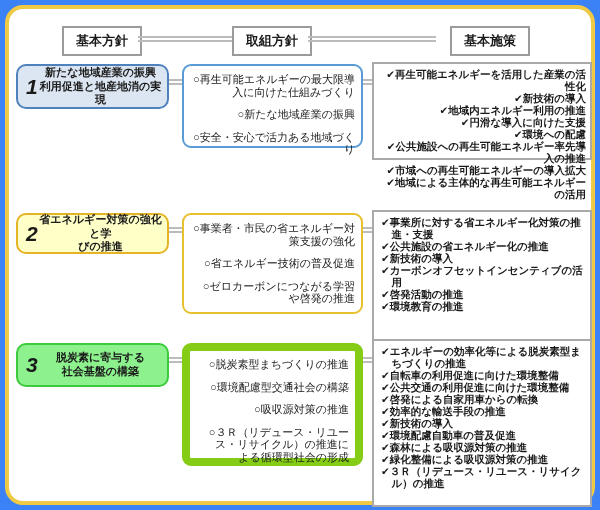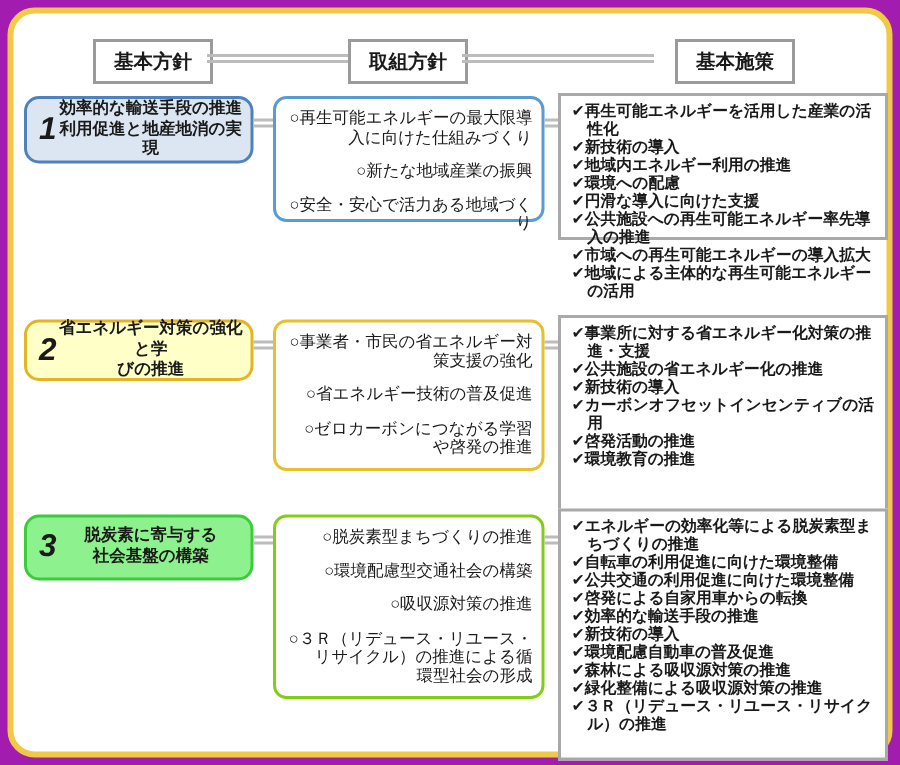--- a/index.html
+++ b/index.html
@@ -1,16 +1,16 @@
 <!DOCTYPE html>
 <html><head>
 <meta charset="utf-8">
 <style>
   html,body{margin:0;padding:0;background:#ffffff;}
-  .stage{position:relative;width:600px;height:510px;background:#a21caf;
+  .stage{position:relative;width:600px;height:510px;background:#3b82f6;
          font-family:"Liberation Sans","DejaVu Sans",sans-serif;color:#1a1a1a;}
   .canvas{position:absolute;left:5px;top:5px;width:582px;height:492px;
           border:4px solid #f0ca45;border-radius:18px;background:#ffffff;}
 
   
   .hdr-box{position:absolute;top:17px;width:76px;height:26px;border:2px solid #9b9b9b;
            background:#ffffff;display:flex;align-items:center;justify-content:center;
            font-size:13px;font-weight:bold;}
   .dline{position:absolute;height:2px;border-top:2px solid #bcbcbc;border-bottom:2px solid #bcbcbc;
          background:transparent;}
@@ -23,28 +23,28 @@
                    font-size:21px;font-weight:bold;font-style:italic;}
   .pb1{top:55px;height:45px;background:#dce6f2;border:2px solid #4f81bd;}
   .pb2{top:204px;height:41px;background:#ffffc8;border:2px solid #e4b426;}
   .pb3{top:334px;height:44px;background:#8df28d;border:2px solid #3dcb3d;}
 
   
   .approach-box{position:absolute;left:173px;width:181px;background:#ffffff;border-radius:9px;
                 padding:7px 6px 4px 8px;box-sizing:border-box;font-size:11px;line-height:12.5px;}
   .ab1{top:55px;height:84px;border:2px solid #5b9bd5;}
   .ab2{top:204px;height:101px;border:2px solid #e8c02e;}
-  .ab3{top:334px;height:123px;border:2px solid #84cc16;}
+  .ab3{top:334px;height:123px;border:8px solid #84cc16;}
   .approach-box .li{padding-left:1em;text-indent:-1em;margin-bottom:10px;text-align:right;}
   .approach-box .li:last-child{margin-bottom:0;}
 
   
   .measure-box{position:absolute;left:363px;width:220px;background:#ffffff;border:2px solid #a9a9a9;
                padding:4px 4px 2px 7px;box-sizing:border-box;font-size:10.5px;line-height:12px;}
-  .mb1{top:53px;height:98px;}
+  .mb1{top:53px;height:98px;text-align:right;}
   .mb2{top:201px;height:147px;}
   .mb3{top:330px;height:168px;}
   .measure-box .li{padding-left:1em;text-indent:-1em;font-weight:bold;}
 
   
   .conn{position:absolute;height:2px;border-top:2px solid #bcbcbc;border-bottom:2px solid #bcbcbc;}
 </style>
 </head>
 <body>
 
@@ -53,37 +53,37 @@
 
     <div class="hdr-box" style="left:53px">基本方針</div>
     <div class="dline" style="left:129px;top:27px;width:94px"></div>
     <div class="hdr-box" style="left:223px">取組方針</div>
     <div class="dline" style="left:299px;top:27px;width:128px"></div>
     <div class="hdr-box" style="left:441px">基本施策</div>
 
     <div class="policy-box pb1">
       <span class="num">1</span>
       <div>
-        <span>効率的な輸送手段の推進</span><br>
+        <span>新たな地域産業の振興</span><br>
         <span>利用促進と地産地消の実現</span>
       </div>
     </div>
     <div class="conn" style="left:160px;top:70px;width:13px"></div>
     <div class="approach-box ab1">
       <div class="li">○再生可能エネルギーの最大限導入に向けた仕組みづくり</div>
       <div class="li">○新たな地域産業の振興</div>
       <div class="li">○安全・安心で活力ある地域づくり</div>
     </div>
     <div class="conn" style="left:354px;top:70px;width:9px"></div>
     <div class="measure-box mb1">
       <div class="li">✔再生可能エネルギーを活用した産業の活性化</div>
       <div class="li">✔新技術の導入</div>
       <div class="li">✔地域内エネルギー利用の推進</div>
+      <div class="li">✔円滑な導入に向けた支援</div>
       <div class="li">✔環境への配慮</div>
-      <div class="li">✔円滑な導入に向けた支援</div>
       <div class="li">✔公共施設への再生可能エネルギー率先導入の推進</div>
       <div class="li">✔市域への再生可能エネルギーの導入拡大</div>
       <div class="li">✔地域による主体的な再生可能エネルギーの活用</div>
     </div>
 
     <div class="policy-box pb2">
       <span class="num">2</span>
       <div>
         <span>省エネルギー対策の強化と学</span><br>
         <span>びの推進</span>

